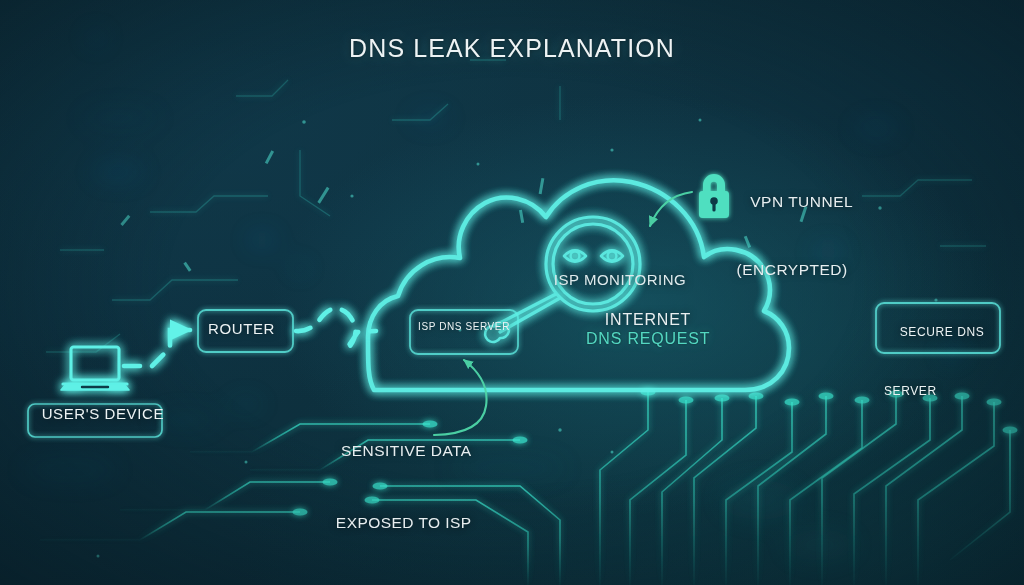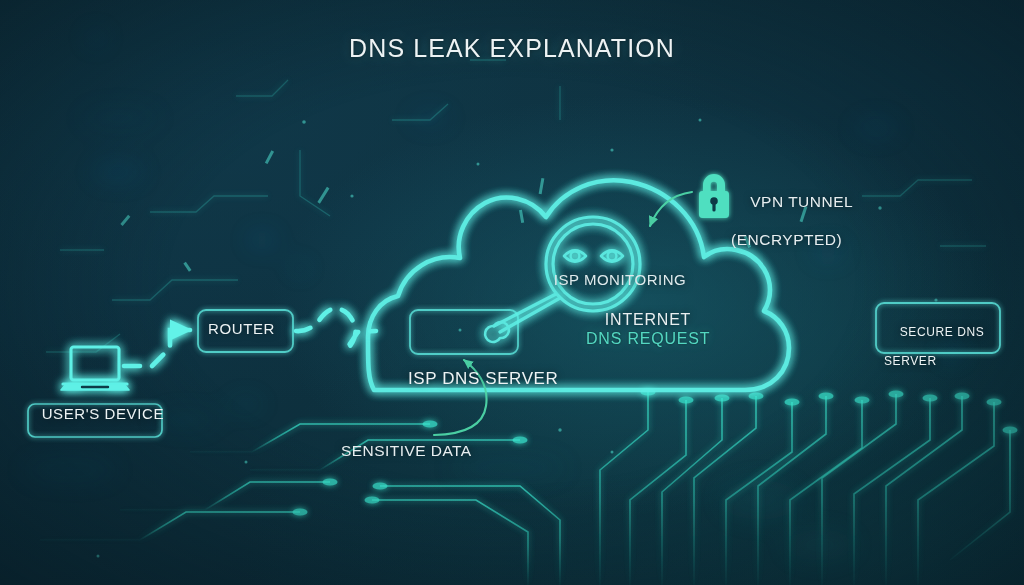--- a/index.html
+++ b/index.html
@@ -68,23 +68,23 @@
   .router-label  { left: 198px; top: 320px; width: 87px;  }
   .isp-dns-label { left: 408px; top: 321px; width: 112px; text-align: center; }
   .secure-label  { left: 884px; top: 310px; width: 122px; text-align: left; font-size: 12px; }
   .internet-label{ left: 593px; top: 310px; width: 110px; text-align: center; font-size: 16px; letter-spacing: 0.8px; }
   .dnsreq-label  { left: 586px; top: 329px; width: 124px; text-align: center; font-size: 16px;
                    color: #54d8c2; letter-spacing: 0.8px;
                    text-shadow: 0 0 9px rgba(70,225,195,0.40), 0 0 3px rgba(0,0,0,0.6); }
   .isp-mon-label { left: 540px; top: 271px; width: 160px; text-align: center; font-size: 15px;
                    color: #dfeaec; letter-spacing: 0.5px;
                    text-shadow: 0 0 8px rgba(0,0,0,0.65); }
-  .vpn-label     { left: 731px; top: 174px; font-size: 15.5px; text-align: left; letter-spacing: 0.5px; }
+  .vpn-label     { left: 731px; top: 174px; font-size: 15.5px; text-align: center; letter-spacing: 0.5px; }
   .sensitive-label { left: 322px; top: 420px; font-size: 15.5px; text-align: right; letter-spacing: 0.45px; line-height: 1.35; }
-  .vpn-label .l2, .sensitive-label .l2, .secure-label .l2 { display: block; }
+  .vpn-label .l2, .sensitive-label .l2, .secure-label .l2 { display: block; margin-top: 30px; }
 </style>
 </head>
 <body>
 
 <div id="stage">
 
   <svg class="bg-svg" viewBox="0 0 1024 585">
     <defs>
       <filter id="softglow" x="-60%" y="-60%" width="220%" height="220%">
         <feGaussianBlur stdDeviation="3" result="b"></feGaussianBlur>
@@ -317,35 +317,36 @@
 
     <path d="M 434 435 Q 482 434 486 406 Q 490 380 464 360" fill="none" stroke="#4fd6a8" stroke-width="2.1" stroke-linecap="round" marker-end="url(#arrowGreen)" opacity="0.95"></path>
   </svg>
 
   <div class="lbl title">DNS LEAK EXPLANATION</div>
 
   <div class="lbl boxtext users-device">USER'S DEVICE</div>
 
   <div class="lbl boxtext router-label">ROUTER</div>
 
-  <div class="lbl boxtext isp-dns-label" style="font-size:17px;margin-top:48px;">ISP DNS SERVER</div>
+  <div class="lbl boxtext isp-dns-label" style="font-size:10px;">ISP DNS SERVER</div>
 
   <div class="lbl boxtext secure-label">
     <span>SECURE DNS</span>
     <span class="l2">SERVER</span>
   </div>
 
   <div class="lbl internet-label">INTERNET</div>
 
   <div class="lbl dnsreq-label">DNS REQUEST</div>
 
   <div class="lbl isp-mon-label">ISP MONITORING</div>
 
   <div class="lbl vpn-label">
     <span>VPN TUNNEL</span>
     <span class="l2">(ENCRYPTED)</span>
   </div>
 
   <div class="lbl sensitive-label">
     <span>SENSITIVE DATA</span>
+    <span class="l2">EXPOSED TO ISP</span>
   </div>
 
 </div>
 
 </body></html>

